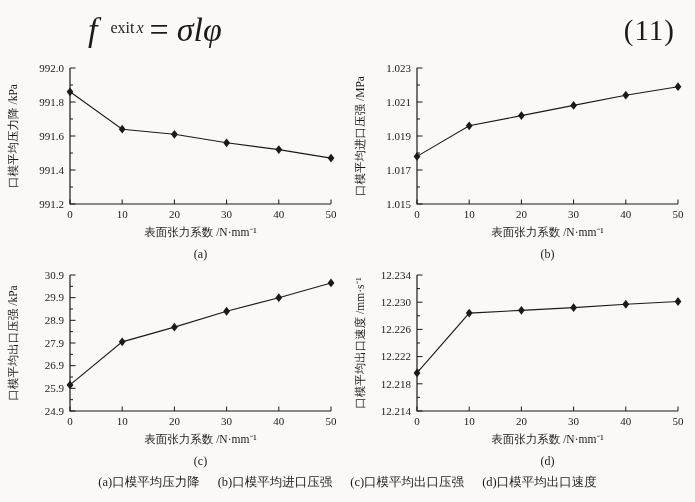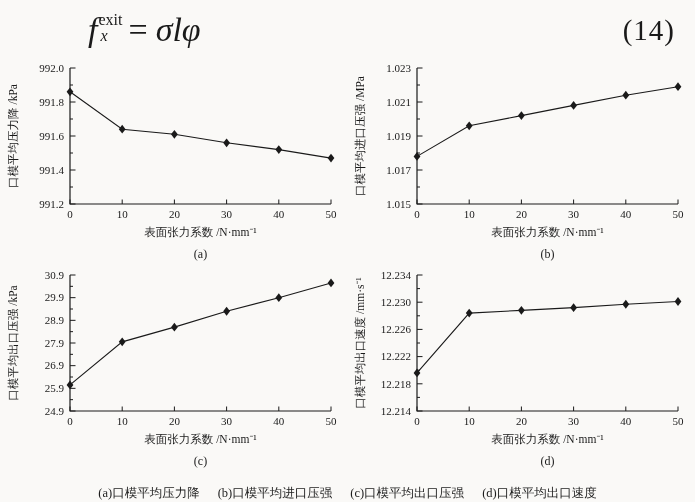--- a/index.html
+++ b/index.html
@@ -17,23 +17,23 @@
     height:56px;
     display:flex; align-items:center; justify-content:space-between;
     padding:4px 20px 0 88px;
   }
   .formula {
     font-size:34px;
     display:flex; align-items:center;
   }
   .ital { font-style:italic; }
   .stack {
-    display:inline-flex; flex-direction:column;
+    display:inline-flex; flex-direction:row;
     line-height:1; vertical-align:middle;
-    margin:0 2px 0 1px; transform:translateY(-2px);
+    margin:0 2px 0 13px; transform:translateY(-2px);
   }
   .stack .sup { font-size:16px; font-style:normal; }
   .stack .sub { font-size:16px; font-style:italic; padding-left:2px; }
   .eq-equals { margin:0 8px 0 4px; }
   .eq-number { font-size:29px; letter-spacing:1px; }
 
   
   .grid {
     display:grid;
     grid-template-columns:347px 348px;
@@ -41,21 +41,21 @@
     flex:0 0 auto;
   }
   .cell { display:flex; align-items:flex-start; justify-content:flex-start; }
   .cell svg { display:block; }
   .tick       { font:11px "Liberation Serif", serif; fill:#1a1a1a; }
   .axis-label { font:11.5px "Liberation Serif", serif; fill:#1a1a1a; }
   .sublabel   { font:12px "Liberation Serif", serif; fill:#1a1a1a; }
 
   
   .caption {
-    margin-top:15px;
+    margin-top:4px;
     text-align:center;
     font-size:12.5px;
     color:#1c1c1c;
     white-space:nowrap;
   }
   .caption span { margin:0 9px; }
 </style>
 </head>
 <body>
 
@@ -65,21 +65,21 @@
     <div class="formula">
       <span class="ital">f</span>
         <span class="stack">
           <span class="sup">exit</span>
           <span class="sub">x</span>
         </span>
         <span class="eq-equals">=</span>
         <span class="ital">σl</span>
         <span class="ital">φ</span>
     </div>
-    <div class="eq-number">(14)</div>
+    <div class="eq-number">(11)</div>
   </div>
 
   <div class="grid">
     <div class="cell">
       <svg width="347" height="207" viewBox="0 0 347 207">
           <path d="M70 12 V148 H331" fill="none" stroke="#1a1a1a" stroke-width="1.2"></path>
           <line x1="70" y1="148" x2="75.5" y2="148" stroke="#1a1a1a"></line>
           <text class="tick" x="64" y="151.8" text-anchor="end">991.2</text>
           <line x1="70" y1="131.0000000000145" x2="73" y2="131.0000000000145" stroke="#1a1a1a"></line>
           <line x1="70" y1="114.00000000000966" x2="75.5" y2="114.00000000000966" stroke="#1a1a1a"></line>

